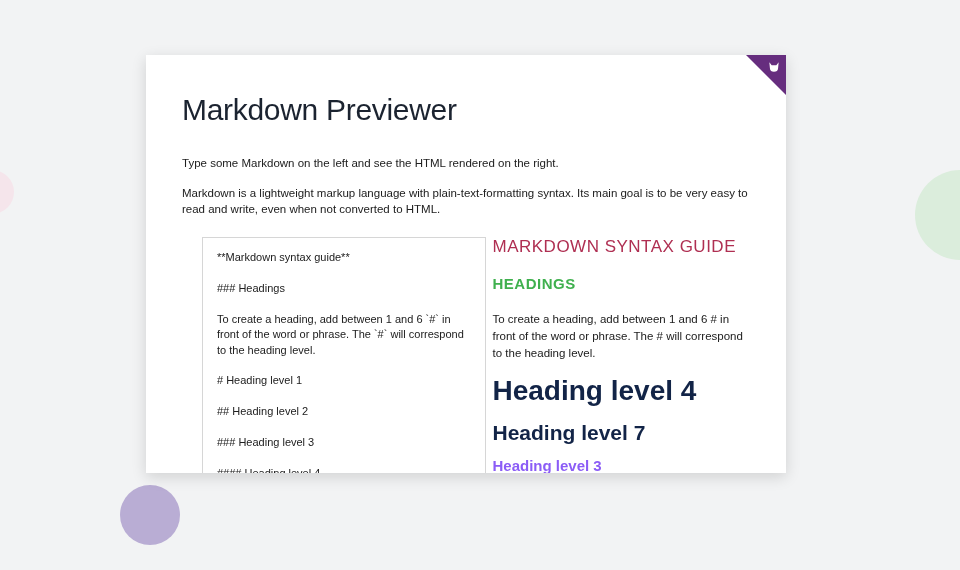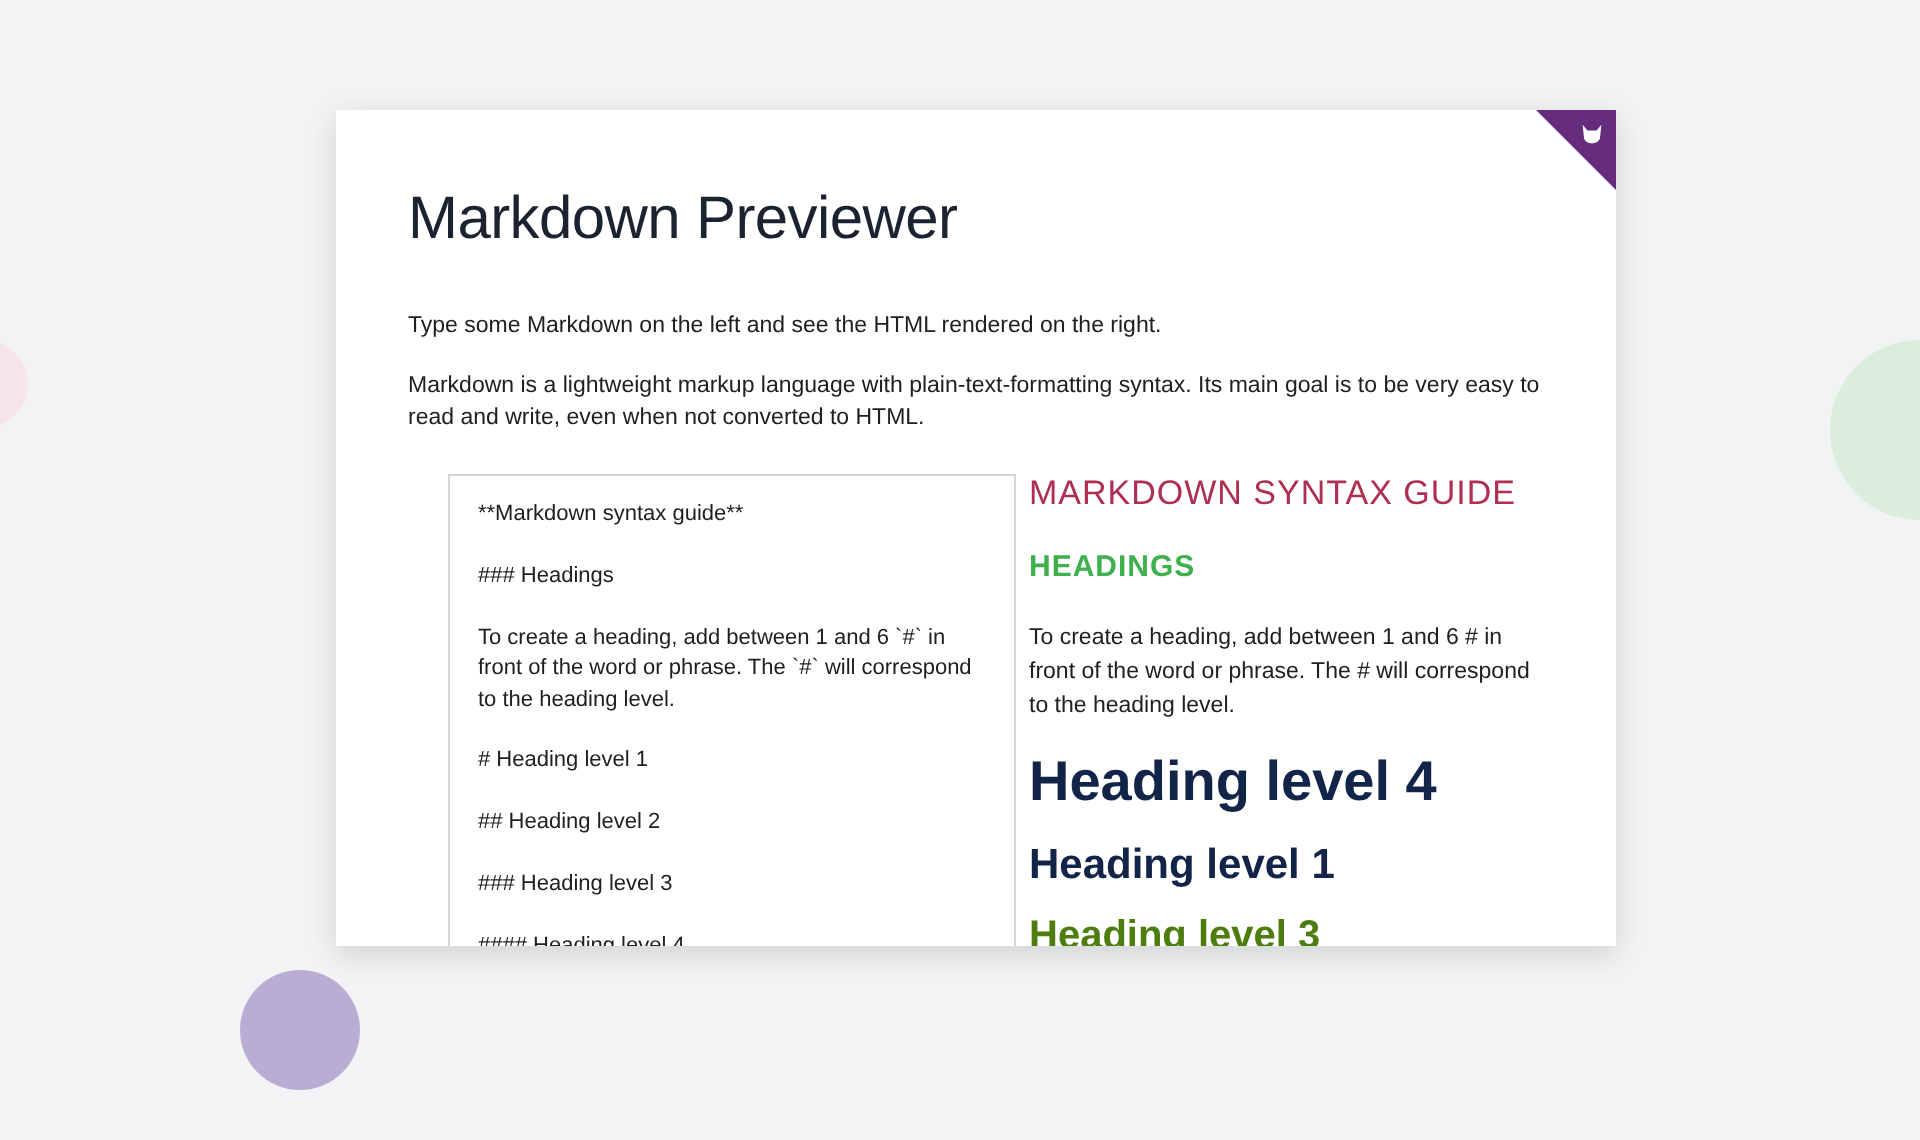--- a/index.html
+++ b/index.html
@@ -28,21 +28,21 @@
   }
   .circle-purple {
     position: absolute;
     width: 60px; height: 60px;
     border-radius: 50%;
     background: #b9add4;
     left: 120px; bottom: 25px;
   }
   .card {
     position: absolute;
-    left: 168px;
+    left: 146px;
     top: 55px;
     width: 640px;
     height: 418px;
     background: #ffffff;
     box-shadow: 0 4px 14px rgba(0,0,0,0.14);
     overflow: hidden;
   }
   .corner {
     position: absolute;
     top: 0; right: 0;
@@ -130,23 +130,23 @@
     font-size: 28px;
     margin-bottom: 14px;
   }
   .preview .p-h2 {
     color: #122447;
     font-weight: 700;
     font-size: 21px;
     margin-bottom: 12px;
   }
   .preview .p-h3b {
-    color: #4d7c0f;
+    color: #8b5cf6;
     font-weight: 700;
-    font-size: 20px;
+    font-size: 15px;
     margin-bottom: 10px;
   }
 </style>
 </head>
 <body>
 
 <div class="circle-green"></div>
 <div class="circle-pink"></div>
 <div class="circle-purple"></div>
 
@@ -181,18 +181,18 @@
 
 ##### Heading level 5
 
 ###### Heading level 6</div>
 
       <div class="preview">
         <span class="p-strong">Markdown syntax guide</span>
         <span class="p-h3">Headings</span>
         <p class="p-para">To create a heading, add between 1 and 6 # in front of the word or phrase. The # will correspond to the heading level.</p>
         <div class="p-h1">Heading level 4</div>
-        <div class="p-h2">Heading level 1</div>
+        <div class="p-h2">Heading level 7</div>
         <div class="p-h3b">Heading level 3</div>
       </div>
     </div>
   </div>
 </div>
 
 </body></html>

